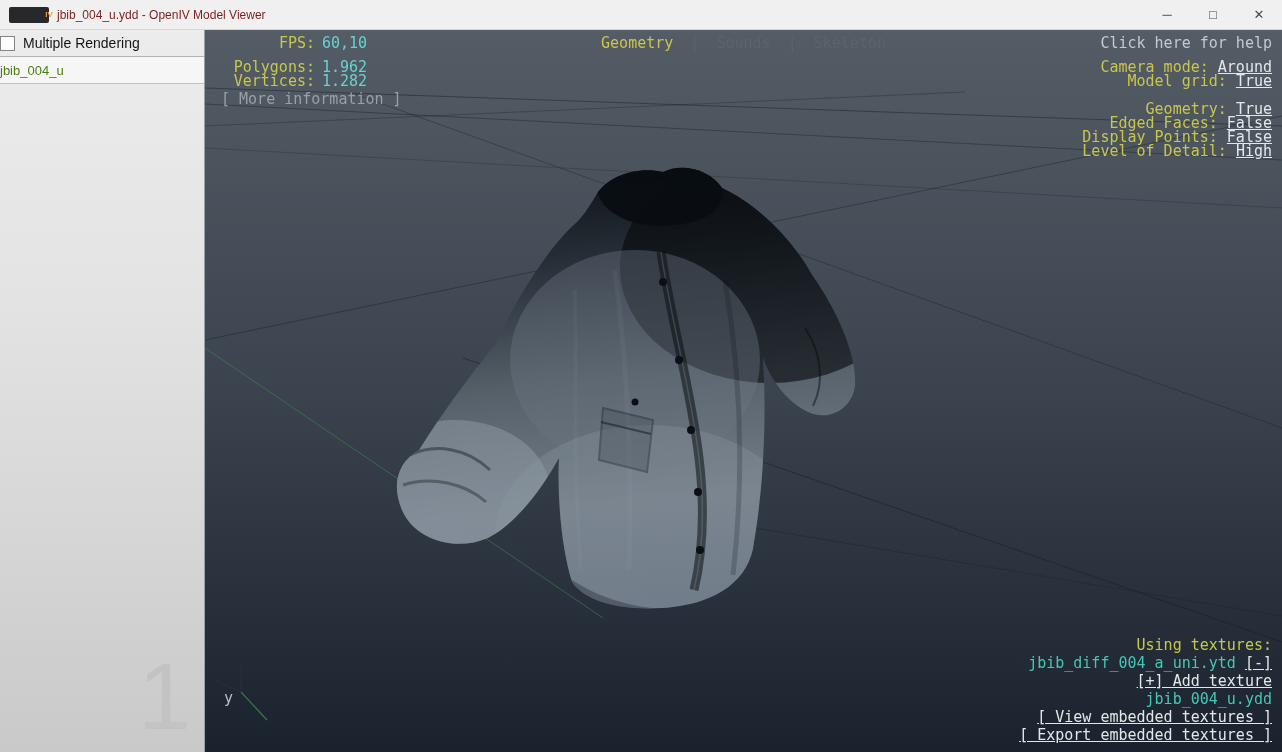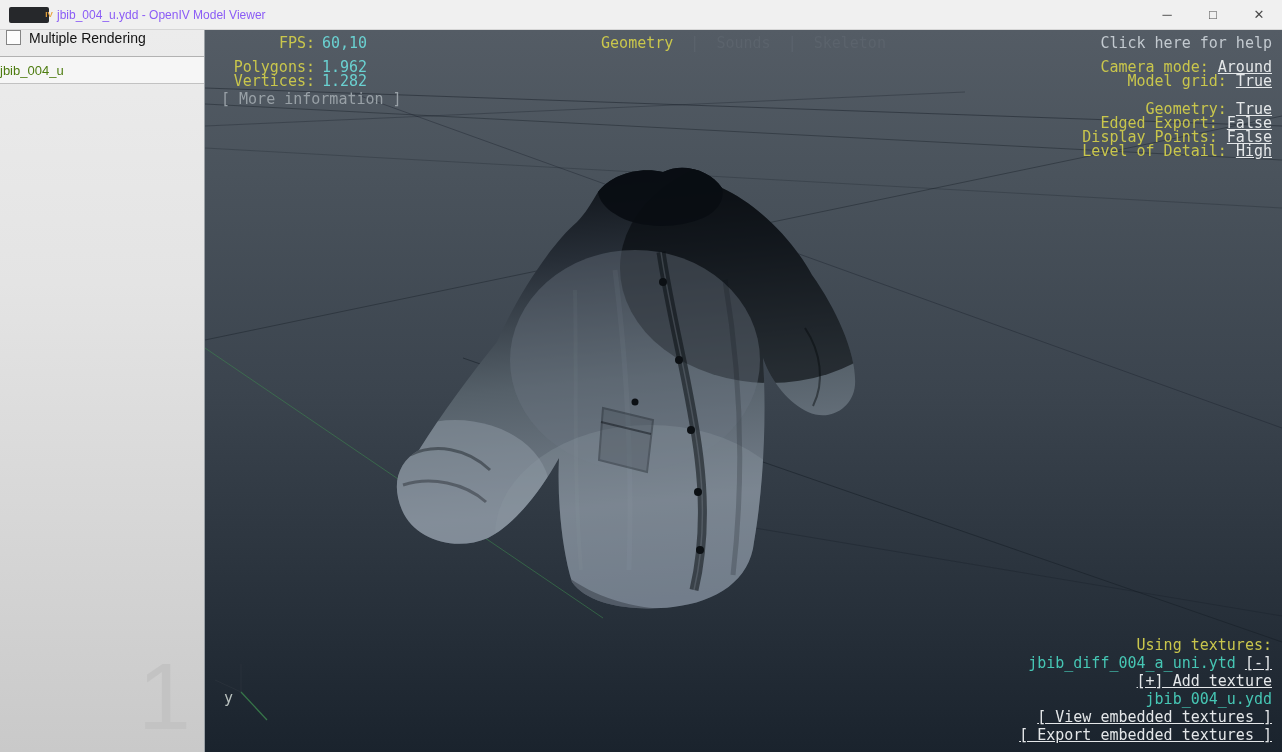--- a/index.html
+++ b/index.html
@@ -6,30 +6,30 @@
   html,body { width:1282px; height:752px; overflow:hidden; background:#f0f0f0;
               font-family:"Liberation Sans",sans-serif; }
   .window { position:relative; width:1282px; height:752px; }
 
   
   .titlebar { position:absolute; top:0; left:0; right:0; height:30px; background:#f0f0f0;
               display:flex; align-items:center; border-bottom:1px solid #d6d6d6; }
   .app-icon { width:16px; height:16px; margin-left:9px; background:#26282b; color:#e8a33d;
               font-size:8px; font-weight:bold; display:flex; align-items:center; justify-content:center;
               border-radius:2px; flex:0 0 auto;padding-left:40px; }
-  .title-text { margin-left:8px; font-size:12px; color:#8b5cf6; white-space:nowrap; }
+  .title-text { margin-left:8px; font-size:12px; color:#7f1d1d; white-space:nowrap; }
   .win-controls { margin-left:auto; display:flex; height:100%; }
   .win-btn { width:46px; height:100%; display:flex; align-items:center; justify-content:center;
              font-size:13px; color:#4a4a4a; cursor:default; }
 
   
   .sidebar { position:absolute; top:30px; left:0; width:205px; height:722px;
              background:linear-gradient(180deg,#ececec 0%,#e4e4e4 35%,#d6d6d6 70%,#c9c9c9 100%);
              border-right:1px solid #9aa0a5; }
-  .mr-row { height:27px; display:flex; gap:8px; padding-left:6px;
+  .mr-row { height:27px; display:flex; align-items:center; gap:8px; 
             border-bottom:1px solid #b2b2b2; }
   .checkbox { width:15px; height:15px; background:#fdfdfd; border:1px solid #858585;
               appearance:none; -webkit-appearance:none; outline:none; }
   .mr-label { font-size:14px; color:#141414; }
   .model-item { height:27px; display:flex; align-items:center; padding-left:0; font-size:13px;
                 color:#4d7c0f; background:#f6f6f6; border-bottom:1px solid #c2c2c2; }
   .watermark { position:absolute; left:138px; bottom:8px; font-size:95px; line-height:1;
                color:#c3c3c3; font-weight:400; }
 
   
@@ -213,21 +213,21 @@
         <span class="white">True</span>
       </div>
     </div>
 
     <div class="render-block">
       <div>
         <span class="yellow">Geometry:</span>
         <span class="white">True</span>
       </div>
       <div>
-        <span class="yellow">Edged Export:</span>
+        <span class="yellow">Edged Faces:</span>
         <span class="white">False</span>
       </div>
       <div>
         <span class="yellow">Display Points:</span>
         <span class="white">False</span>
       </div>
       <div>
         <span class="yellow">Level of Detail:</span>
         <span class="white">High</span>
       </div>

